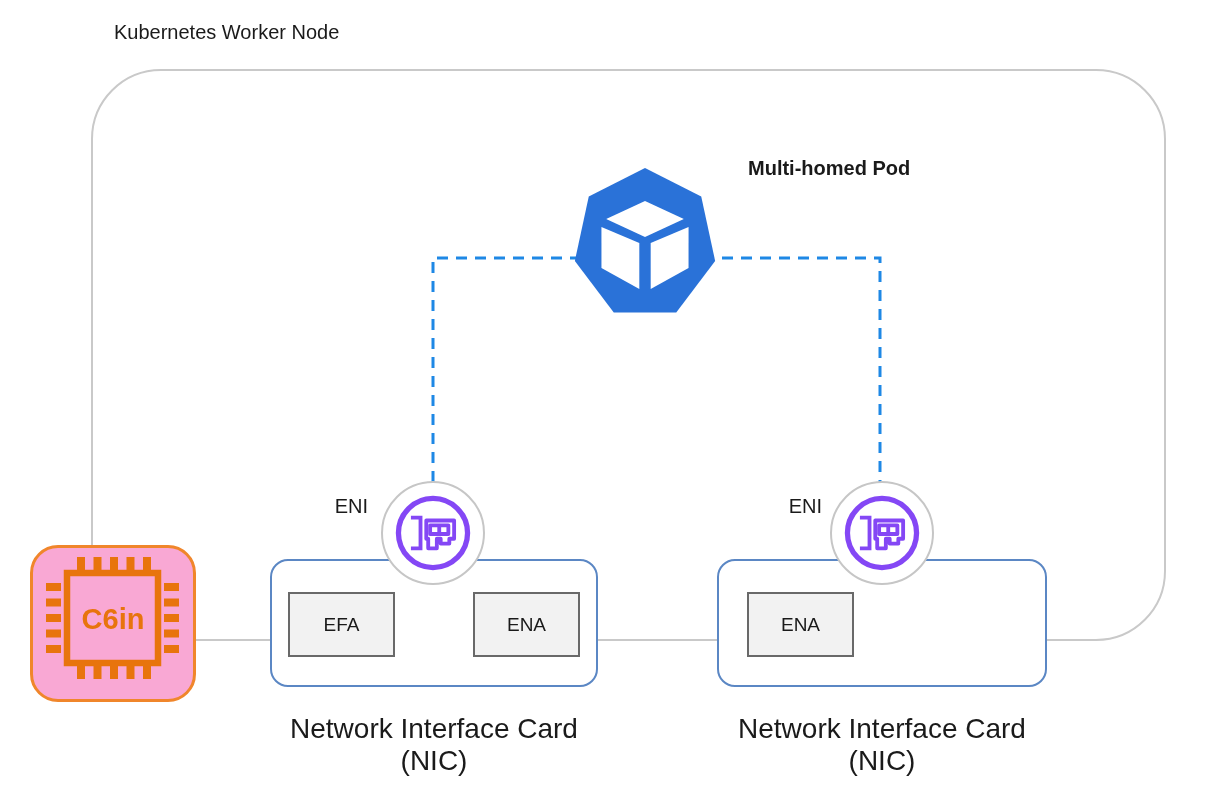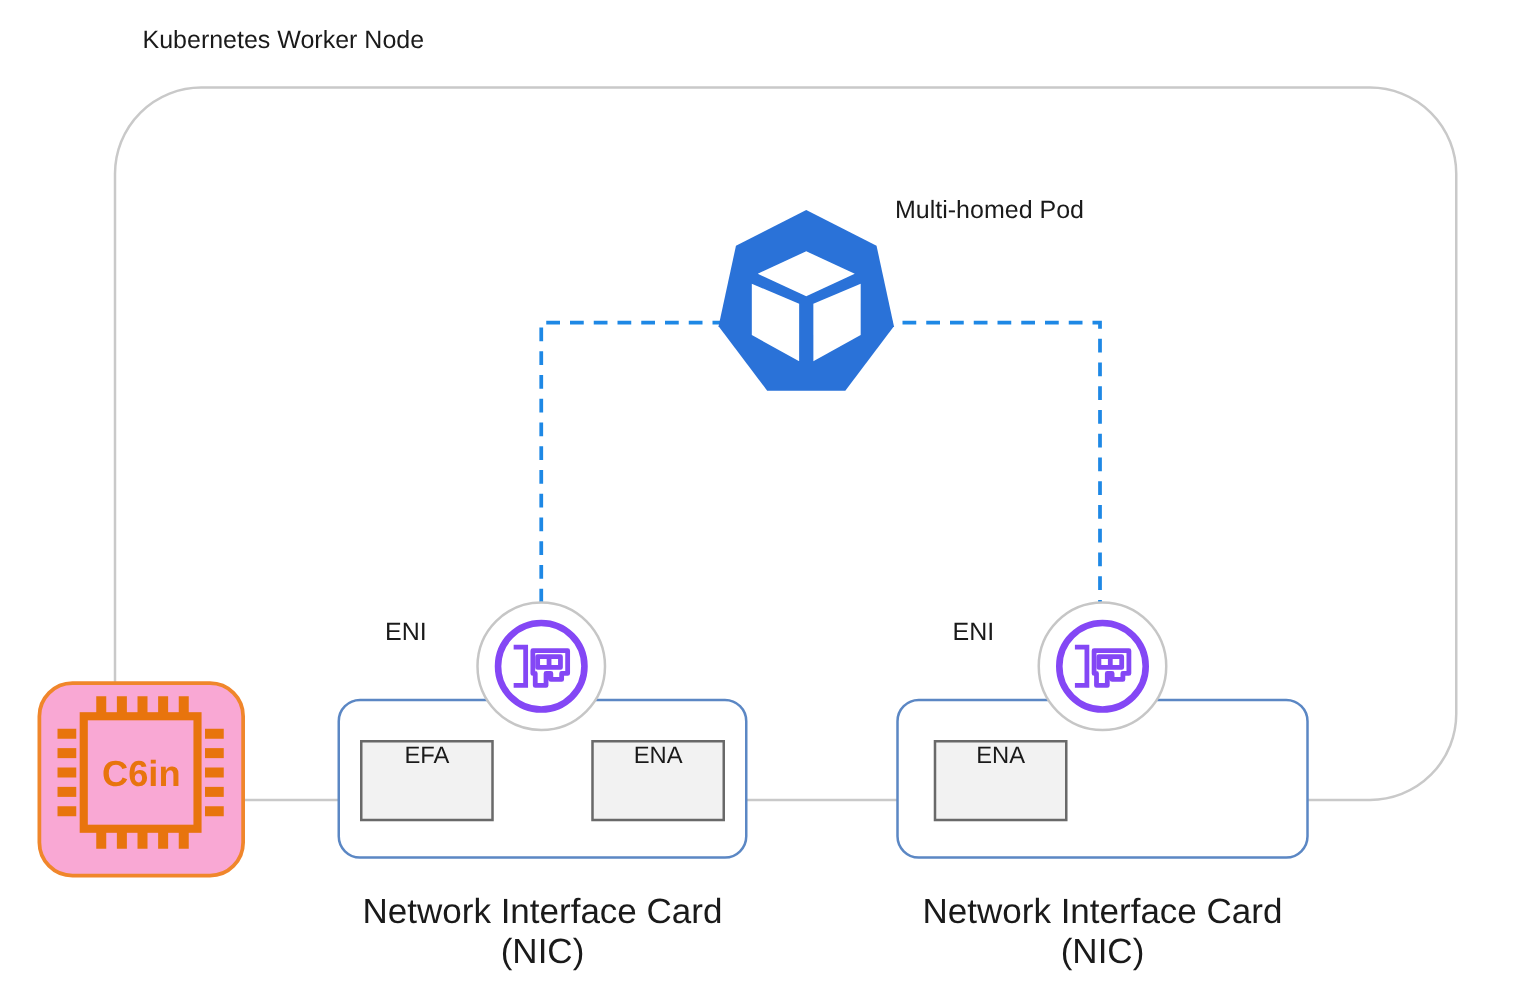--- a/index.html
+++ b/index.html
@@ -21,48 +21,48 @@
   }
 
   .connectors { left:0; top:0; width:1210px; height:800px; z-index:2; pointer-events:none; }
   .connectors polyline {
     fill:none; stroke:var(--connector-blue); stroke-width:3; stroke-dasharray:11 8;
   }
 
   .pod-icon { left:574px; top:167px; width:142px; height:147px; z-index:3; }
   .pod-shape { fill:var(--pod-blue); }
   .pod-cube  { fill:#ffffff; }
-  .pod-label { left:716px; top:157px; font-size:20px; z-index:3; color:var(--text); }
+  .pod-label { left:748px; top:157px; font-size:20px; z-index:3; color:var(--text);font-weight:bold; }
 
   .eni-circle {
     width:104px; height:104px; border-radius:50%;
     background:#ffffff; border:2px solid var(--eni-ring-gray);
     box-sizing:border-box; z-index:4;
     display:flex; align-items:center; justify-content:center;
   }
   .eni-left  { left:381px; top:481px; }
   .eni-right { left:830px; top:481px; }
   .eni-glyph { width:96px; height:96px; }
   .eni-glyph .ring  { fill:none; stroke:var(--eni-purple); stroke-width:5.5; }
   .eni-glyph .nic-path { fill:none; stroke:var(--eni-purple); stroke-width:4; stroke-linejoin:round; stroke-linecap:square; }
-  .eni-label { font-size:20px; width:60px; text-align:left; z-index:3; color:var(--text); }
+  .eni-label { font-size:20px; width:60px; text-align:right; z-index:3; color:var(--text); }
   .eni-label-left  { left:308px; top:495px; }
   .eni-label-right { left:762px; top:495px; }
 
   .nic-box {
     border:2px solid var(--nic-border-blue); border-radius:18px;
     background:#ffffff; box-sizing:border-box; z-index:3;
   }
   .nic-left  { left:270px; top:559px; width:328px; height:128px; }
   .nic-right { left:717px; top:559px; width:330px; height:128px; }
 
   .adapter {
     width:107px; height:65px; background:var(--adapter-fill);
     border:2px solid var(--adapter-border); box-sizing:border-box; z-index:5;
-    display:flex; align-items:flex-start; justify-content:center;
+    display:flex; align-items:center; justify-content:center;
     font-size:19px; color:var(--text);
   }
   .adapter-efa       { left:288px; top:592px; }
   .adapter-ena-left  { left:473px; top:592px; }
   .adapter-ena-right { left:747px; top:592px; }
 
   .nic-label { font-size:28px; text-align:center; z-index:3; color:var(--text); }
   .nic-label-left  { left:270px; top:713px; width:328px; }
   .nic-label-right { left:717px; top:713px; width:330px; }
 

